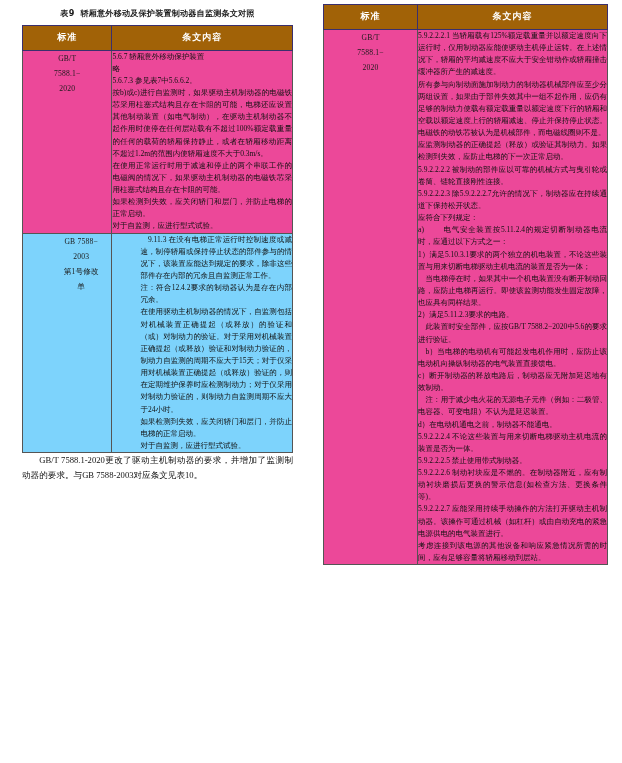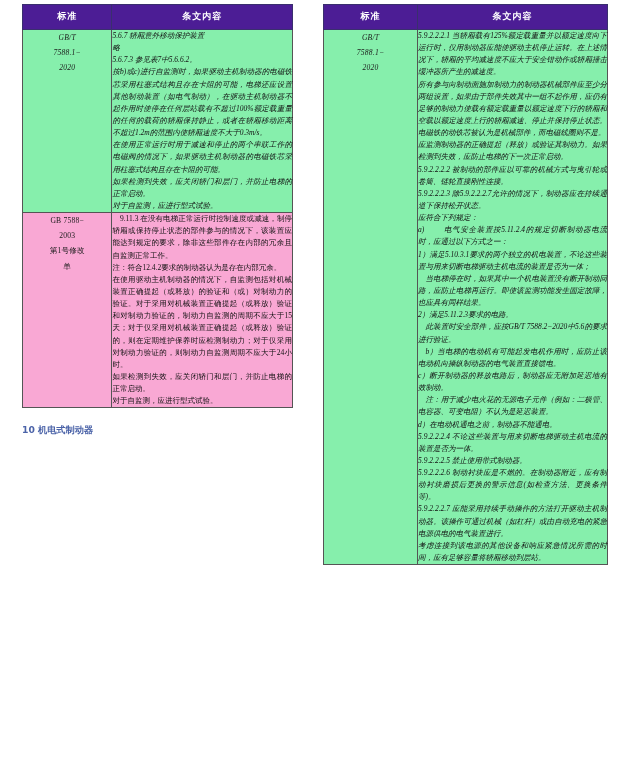--- a/index.html
+++ b/index.html
@@ -54,21 +54,21 @@
     width: 100%;
     table-layout: fixed;
     border: 1.1px solid #1a1a1a;
   }
   table.cmp th, table.cmp td {
     border: 1px solid #555555;
     vertical-align: top;
     padding: 0;
   }
   table.cmp thead th {
-    background: #4c1d95;
+    background: #a16207;
     color: #ffffff;
     font-family: "DejaVu Sans", "Liberation Sans", sans-serif;
     font-weight: bold;
     font-size: 9px;
     text-align: center;
     padding: 5px 0 6px 0;
     border: 1px solid #3a2f6e;
     letter-spacing: 1px;
   }
   table.cmp thead th.h-std { width: 33%; }
@@ -91,22 +91,22 @@
     color: #111111;
     text-align: justify;
     text-justify: inter-ideograph;
     margin-top: 28px;
   }
   td.body p {
     margin: 0;
   }
   td.body p.ind2 { text-indent: 1.0em; }
 
-  tr.shade td { background: #f9a8d4; }
-  tr.plain td { background: #86efac; font-style: italic; }
+  tr.shade td { background: #7dd3fc; padding-left: 28px; }
+  tr.plain td { background: #ec4899; }
 
   .std-line { display: block; white-space: nowrap; }
 
   .section-head {
     font-family: "DejaVu Sans", "Liberation Sans", sans-serif;
     font-size: 9.2px;
     font-weight: bold;
     color: #4b63a8;
     margin: 16px 0 5px 0;
   }
@@ -121,20 +121,23 @@
   }
   .spacer-bottom { height: 26px; }
 </style>
 </head>
 <body>
 
 <div class="page">
 
   <div class="col col-left">
 
+    <div class="table-caption">
+      <span class="num">表9</span><span>轿厢意外移动及保护装置制动器自监测条文对照</span>
+    </div>
 
     <table class="cmp">
       <thead>
         <tr>
           <th class="h-std">标准</th>
           <th class="h-body">条文内容</th>
         </tr>
       </thead>
       <tbody>
 
@@ -168,21 +171,21 @@
             <p>在使用驱动主机制动器的情况下，自监测包括对机械装置正确提起（或释放）的验证和（或）对制动力的验证。对于采用对机械装置正确提起（或释放）验证和对制动力验证的，制动力自监测的周期不应大于15天；对于仅采用对机械装置正确提起（或释放）验证的，则在定期维护保养时应检测制动力；对于仅采用对制动力验证的，则制动力自监测周期不应大于24小时。</p>
             <p>如果检测到失效，应关闭轿门和层门，并防止电梯的正常启动。</p>
             <p>对于自监测，应进行型式试验。</p>
           </td>
         </tr>
 
 
       </tbody>
     </table>
 
-    <div class="section-head">10 机电式制动器</div>
+    <p class="body-para">GB/T 7588.1-2020更改了驱动主机制动器的要求，并增加了监测制动器的要求。与GB 7588-2003对应条文见表10。</p>
 
     <div class="spacer-bottom"></div>
 
 
   </div>
 
   <div class="col col-right">
 
     <table class="cmp">
       <thead>

